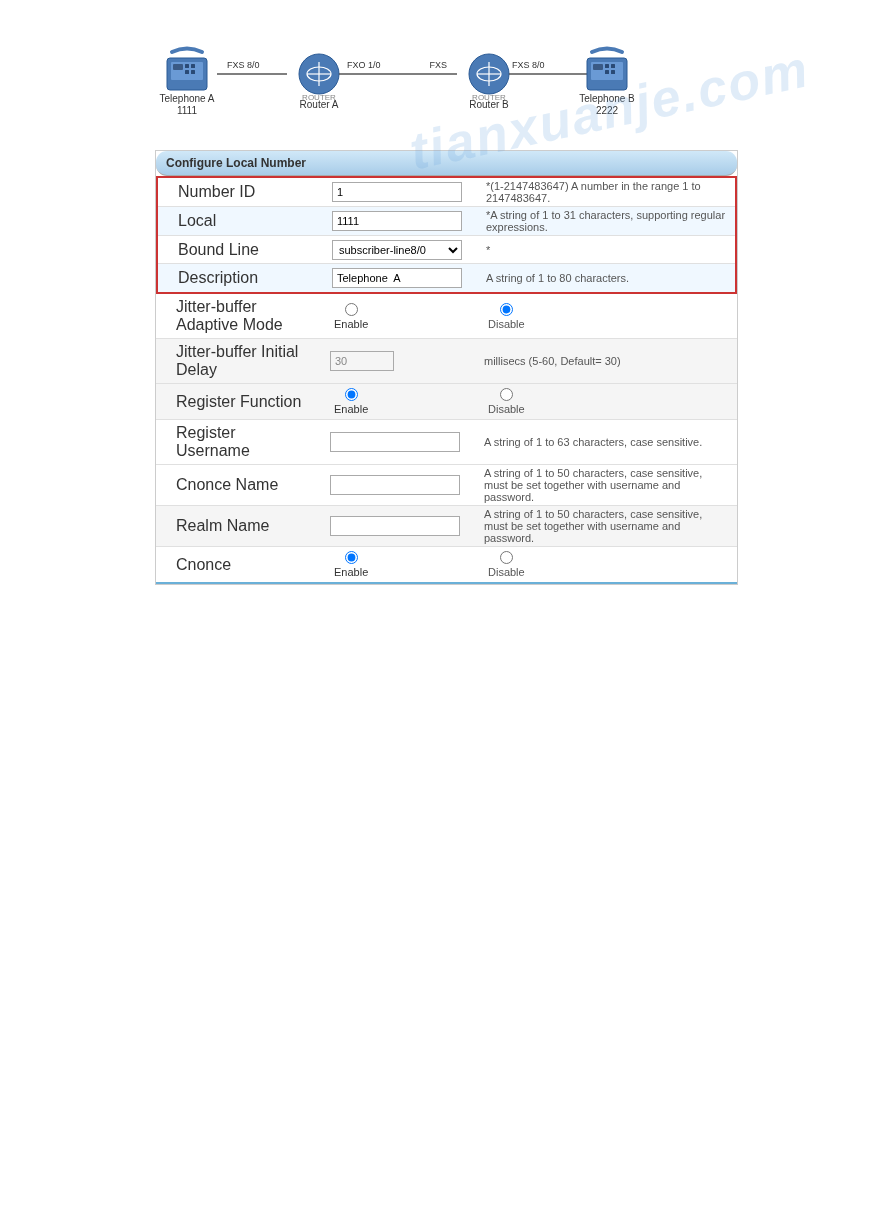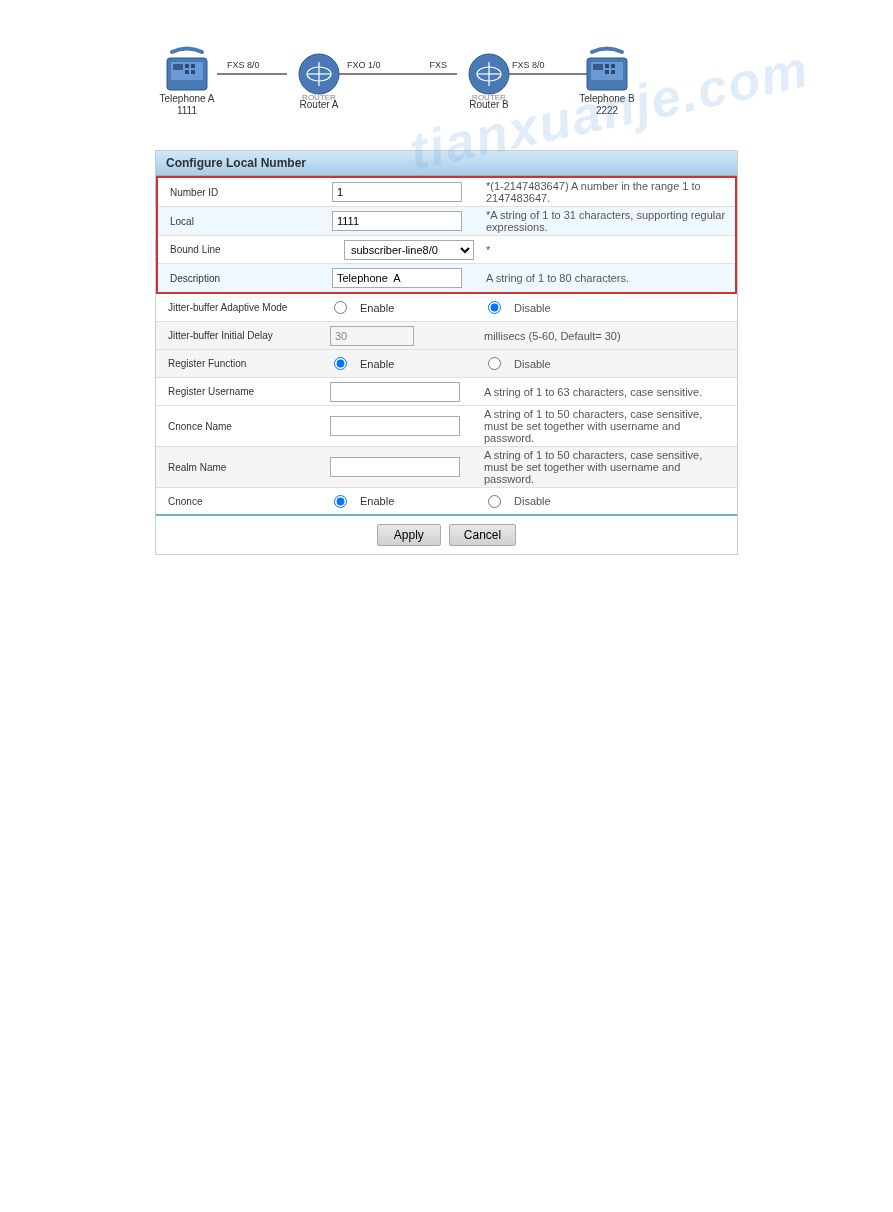--- a/index.html
+++ b/index.html
@@ -19,20 +19,21 @@
       padding: 20px 0;
     }
 
     .form-header {
       background: linear-gradient(to bottom, #d0e8f8, #a8cce8);
       padding: 5px 10px;
       font-size: 12px;
       font-weight: bold;
       color: #333;
       border-bottom: 1px solid #aaa;
+      border-radius: 11px;
     }
 
     .form-body {
       border: 2px solid #cc3333;
       margin: 0;
     }
 
     .form-row {
       display: flex;
       align-items: center;
@@ -45,22 +46,22 @@
       border-bottom: none;
     }
 
     .form-row.alt {
       background: #f0f8ff;
     }
 
     .form-label {
       width: 170px;
       min-width: 170px;
-      padding: 4px 12px;
-      font-size: 10px;
+      padding: 4px 20px;
+      font-size: 16px;
       color: #333;
     }
 
     .form-input-area {
       width: 150px;
       min-width: 150px;
       padding: 2px 4px;
     }
 
     .form-hint {
@@ -79,46 +80,46 @@
       background: #fff;
     }
 
     .form-select {
       width: 130px;
       height: 20px;
       border: 1px solid #aaa;
       padding: 1px 2px;
       font-size: 11px;
       background: #fff;
-      margin-left: 12px;
     }
 
     .form-input-small {
-      width: 84px;
+      width: 64px;
       height: 20px;
       border: 1px solid #aaa;
       padding: 1px 4px;
       font-size: 11px;
       background: #f5f5f5;
       color: #888;
     }
 
     .radio-group {
       display: flex;
       align-items: center;
       gap: 12px;
       padding: 2px 4px;
     }
 
     .radio-label {
       display: flex;
       align-items: center;
-      gap: 13px;
+      gap: 2px;
       font-size: 11px;
       cursor: pointer;
+      flex-direction: column;
     }
 
     
     .form-row-plain {
       display: flex;
       align-items: center;
       border-bottom: 1px solid #e0e0e0;
       min-height: 28px;
       background: #fff;
     }
@@ -385,19 +386,15 @@
         <div class="radio-group">
           <label class="radio-label">
             <input type="radio" name="status" value="disable" style="">
             <span>Disable</span>
           </label>
         </div>
       </div>
     </div>
 
 
-    <div class="button-row">
-      <button class="btn-apply">Apply</button>
-      <button class="btn-cancel">Cancel</button>
-    </div>
   </div>
 
 </div>
 
 </body></html>

